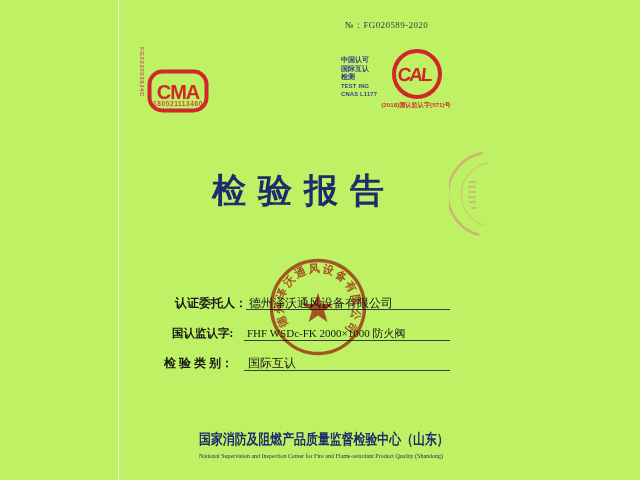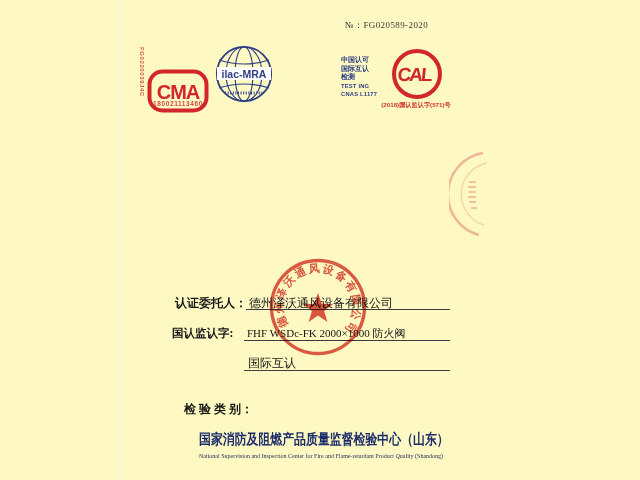--- a/index.html
+++ b/index.html
@@ -1,17 +1,17 @@
 <!DOCTYPE html>
 <html><head>
 <meta charset="utf-8">
 <style>
   html,body{margin:0;padding:0;background:#888;}
   .page{
-    position:relative;width:640px;height:480px;background:#fef9c3;
+    position:relative;width:640px;height:480px;background:#bef264;
     overflow:hidden;font-family:"Liberation Sans","DejaVu Sans",sans-serif;
   }
   .abs{position:absolute;}
   .page-edge{left:118px;top:0;width:1px;height:480px;background:#f1f1f1;}
   .report-no{left:345px;top:19px;font-family:"Liberation Serif","DejaVu Serif",serif;
     font-size:9px;color:#3a3a3a;letter-spacing:.4px;}
   .side-code{left:139px;top:47px;writing-mode:vertical-rl;font-size:6px;
     color:#cf5a52;letter-spacing:.6px;font-weight:600;}
   .cma-number{left:143px;top:100px;width:70px;text-align:center;font-size:6.5px;
     font-weight:700;color:#cf4a44;letter-spacing:.6px;}
@@ -51,65 +51,54 @@
   <div class="abs side-code">FG0220039J4C</div>
 
   <div class="abs" style="left:147px;top:57px;margin-top:12px;">
     <svg width="62" height="44" viewBox="0 0 62 44">
       <rect x="2.5" y="2.5" width="57" height="39" rx="13" fill="none" stroke="#d0262c" stroke-width="4"></rect>
       <text x="31" y="30" text-anchor="middle" font-size="20" font-weight="900" fill="#d0262c" letter-spacing="-1">CMA</text>
     </svg>
   </div>
   <div class="abs cma-number">180021113460</div>
 
-  <div class="abs" style="left:215px;top:45px;">
-    <svg width="58" height="58" viewBox="0 0 58 58">
-      <circle cx="29" cy="29" r="27.2" fill="none" stroke="#2e3f85" stroke-width="1.8"></circle>
-      <ellipse cx="29" cy="29" rx="9" ry="27.2" fill="none" stroke="#2e3f85" stroke-width="1.1"></ellipse>
-      <ellipse cx="29" cy="29" rx="18" ry="27.2" fill="none" stroke="#2e3f85" stroke-width="1.1"></ellipse>
-      <path d="M4,15 Q29,23 54,15" fill="none" stroke="#2e3f85" stroke-width="1.1"></path>
-      <path d="M4,43 Q29,35 54,43" fill="none" stroke="#2e3f85" stroke-width="1.1"></path>
-      <line x1="10" y1="48" x2="48" y2="48" stroke="#2e3f85" stroke-width="3" stroke-dasharray="1,1.6"></line>
-      <rect x="2" y="22" width="54" height="13" fill="#ffffff"></rect>
-      <text x="29" y="32.5" text-anchor="middle" font-size="10.5" font-weight="800" fill="#2e3f85">ilac-MRA</text>
-    </svg>
-  </div>
 
 
   <div class="abs cnas-lines">
     <div class="zh">中国认可</div>
     <div class="zh">国际互认</div>
     <div class="zh">检测</div>
     <div class="en">TEST ING</div>
     <div class="en">CNAS L1177</div>
   </div>
 
   <div class="abs" style="left:389px;top:49px;">
     <svg width="56" height="52" viewBox="0 0 56 52">
       <circle cx="28" cy="25" r="23" fill="none" stroke="#d0262c" stroke-width="4"></circle>
       <text x="28" y="32" text-anchor="middle" font-size="19" font-weight="900" fill="#d0262c" letter-spacing="-2" transform="skewX(-6)">CAL</text>
     </svg>
   </div>
   <div class="abs cal-caption">(2018)国认监认字(571)号</div>
 
+  <div class="abs title-zh">检验报告</div>
 
   <div>
     <span class="abs field-label" style="left:175px;top:295px;">认证委托人：</span>
     <span class="abs field-value" style="left:249px;top:295px;">德州泽沃通风设备有限公司</span>
     <div class="abs field-line" style="left:246px;top:309px;width:204px;"></div>
   </div>
 
   <div>
     <span class="abs field-label" style="left:172px;top:326px;font-size:11.5px;">国认监认字:</span>
     <span class="abs field-value" style="left:247px;top:326px;font-size:11px;">FHF WSDc-FK 2000×1000 防火阀</span>
     <div class="abs field-line" style="left:244px;top:340px;width:206px;"></div>
   </div>
 
   <div>
-    <span class="abs field-label" style="left:184px;top:355px;margin-top:46px;">检 验 类 别：</span>
+    <span class="abs field-label" style="left:164px;top:355px;">检 验 类 别：</span>
     <span class="abs field-value" style="left:248px;top:355px;">国际互认</span>
     <div class="abs field-line" style="left:244px;top:370px;width:206px;"></div>
   </div>
 
   <div class="abs seal" style="left:266px;top:255px;">
     <svg width="104" height="104" viewBox="0 0 104 104">
       <circle cx="52" cy="52" r="46.5" fill="none" stroke="#d23b32" stroke-width="3.4" opacity="0.92"></circle>
       <path id="sealArc" d="M 23.3,72.1 A 35,35 0 1 1 80.7,72.1" fill="none"></path>
       <text font-size="11" font-weight="700" fill="#d23b32" letter-spacing="2" opacity="0.95">
         <textPath href="#sealArc" startOffset="2">德州泽沃通风设备有限公司</textPath>

